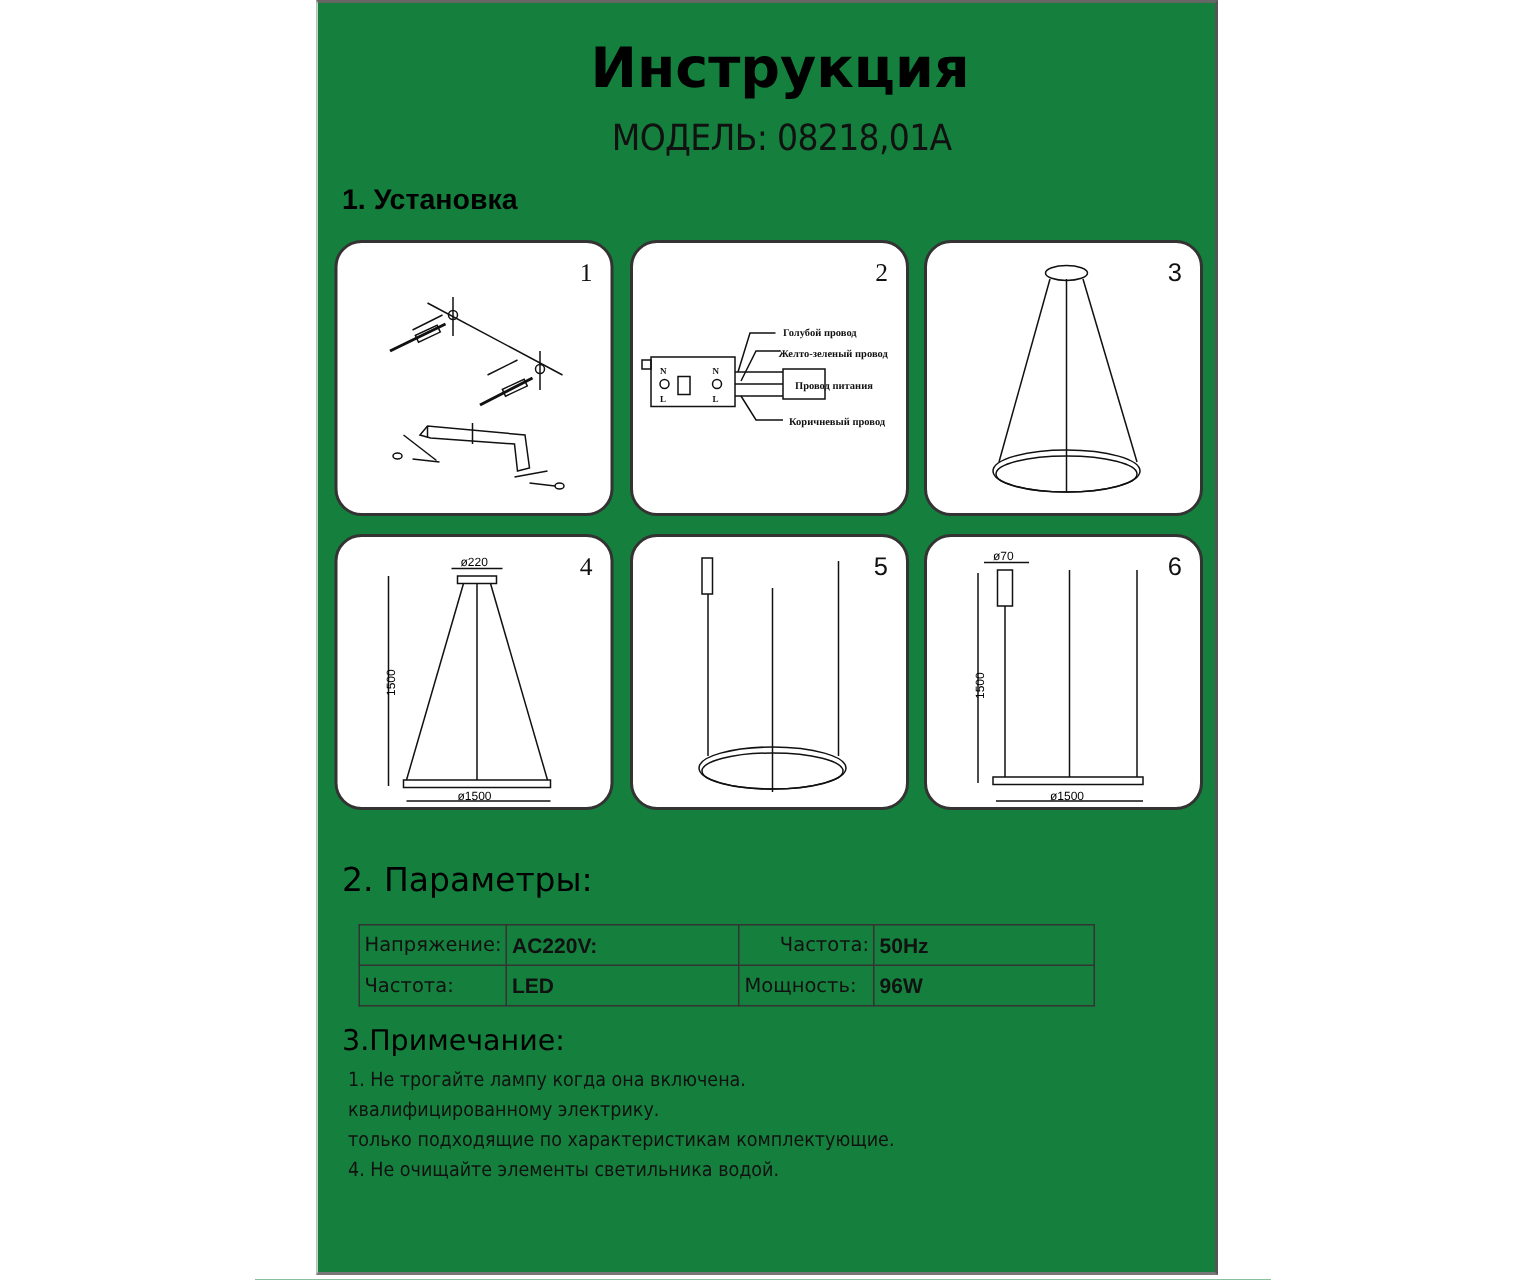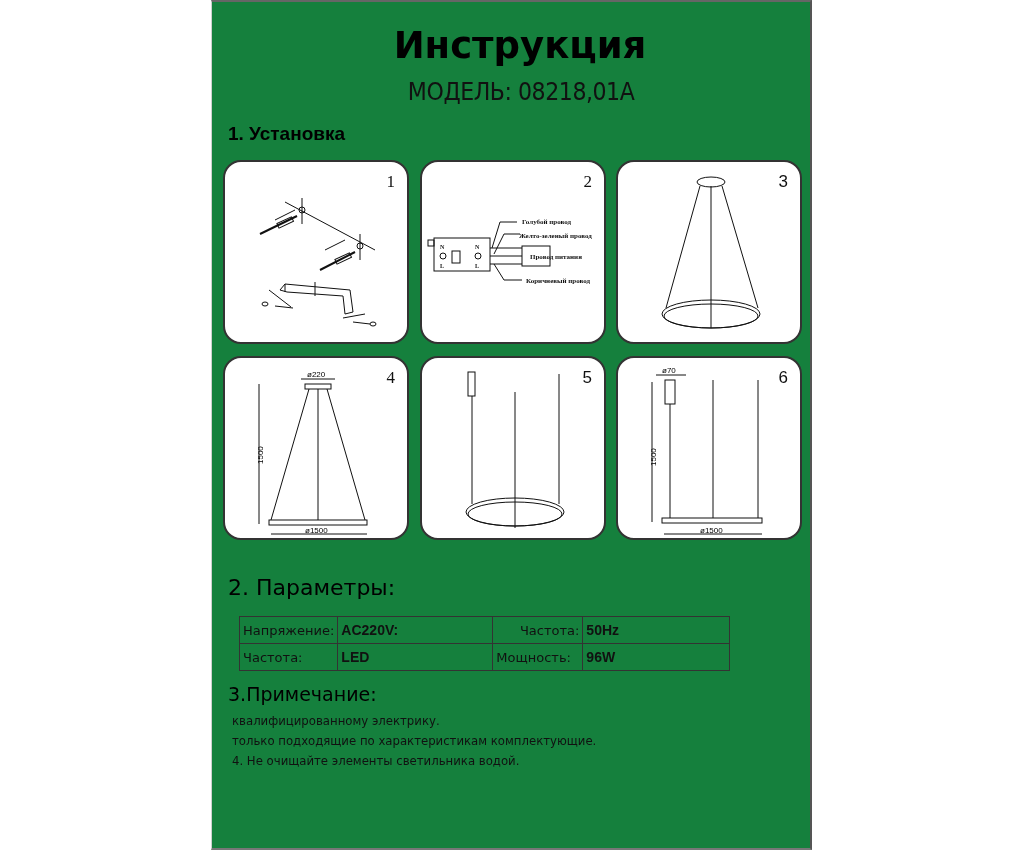--- a/index.html
+++ b/index.html
@@ -200,18 +200,19 @@
       <td class="value">LED</td>
       <td class="label">Мощность:</td>
       <td class="value">96W</td>
     </tr>
   </tbody>
     </table>
 
   <div class="section-h h3">3.Примечание:</div>
 
   <div class="notes">
+    <div>1. Не трогайте лампу когда она включена.</div>
     <div>квалифицированному электрику.</div>
     <div>только подходящие по характеристикам комплектующие.</div>
     <div>4. Не очищайте элементы светильника водой.</div>
   </div>
 
 </div>
 
 </body></html>

